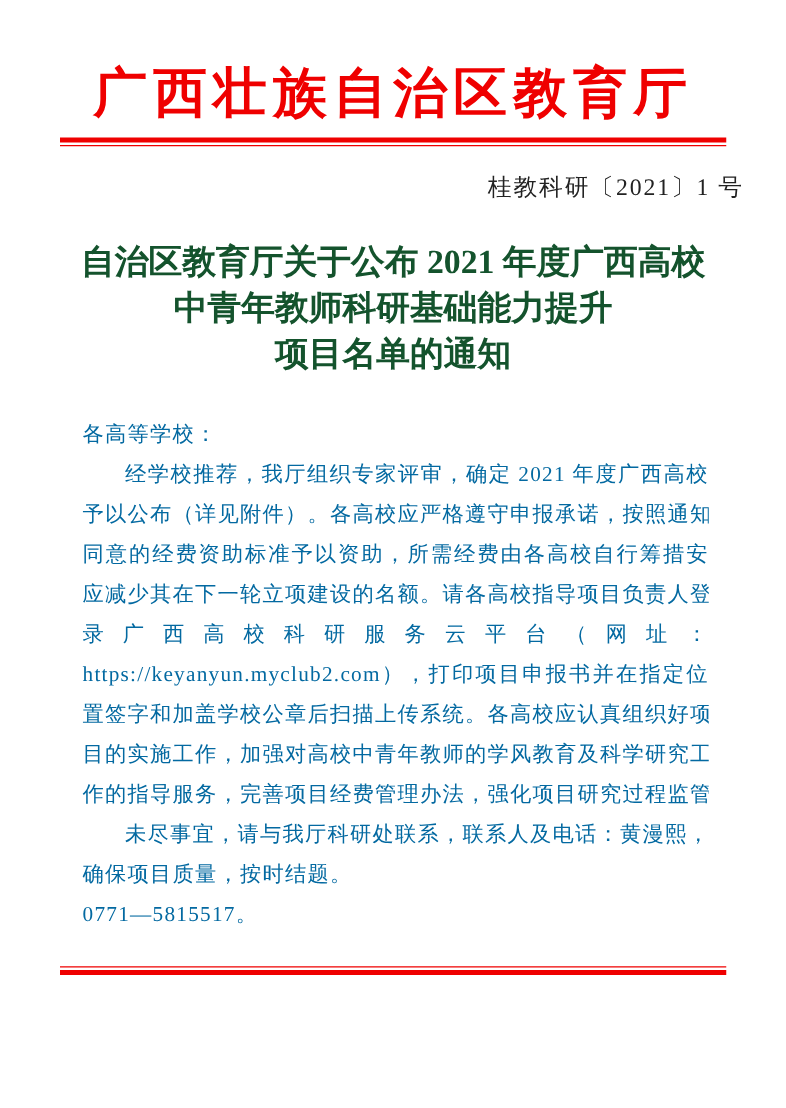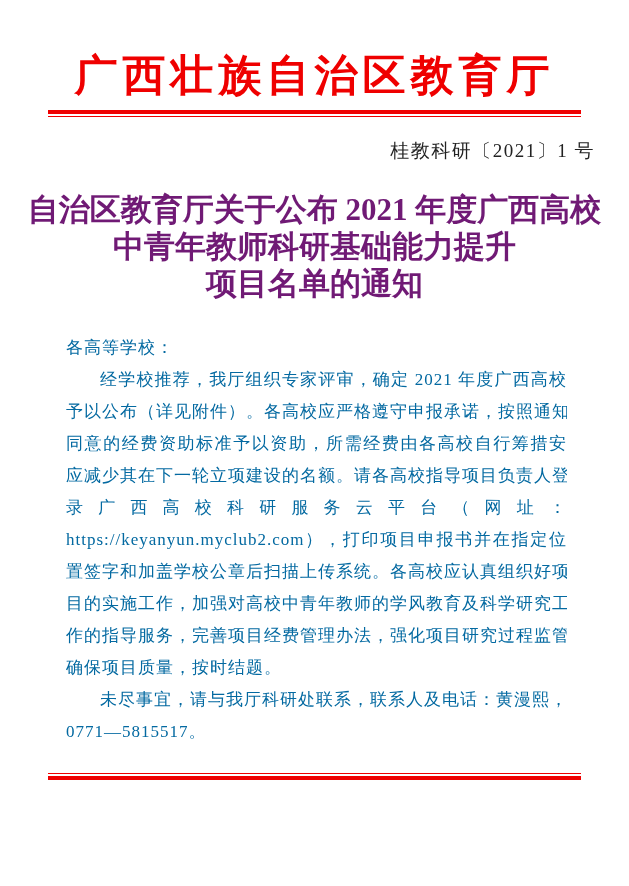--- a/index.html
+++ b/index.html
@@ -51,23 +51,23 @@
     line-height: 26px;
     letter-spacing: 1.5px;
     color: #222222;
   }
 
   
   .doc-title {
     margin-top: 27px;
     text-align: center;
     font-weight: bold;
-    font-size: 31px;
+    font-size: 27px;
     line-height: 37px;
-    color: #701a75;
+    color: #14532d;
   }
 
   
   .doc-body {
     margin: 30px 62px 0 66px;
     font-size: 17px;
     line-height: 32px;
     letter-spacing: 1px;
     color: #0369a1;
   }
@@ -104,20 +104,20 @@
       <div class="body-line para-end">各高等学校：</div>
       <div class="body-line indent">经学校推荐，我厅组织专家评审，确定 2021 年度广西高校</div>
       <div class="body-line">予以公布（详见附件）。各高校应严格遵守申报承诺，按照通知</div>
       <div class="body-line">同意的经费资助标准予以资助，所需经费由各高校自行筹措安</div>
       <div class="body-line">应减少其在下一轮立项建设的名额。请各高校指导项目负责人登</div>
       <div class="body-line">录广西高校科研服务云平台（网址：</div>
       <div class="body-line">https://keyanyun.myclub2.com），打印项目申报书并在指定位</div>
       <div class="body-line">置签字和加盖学校公章后扫描上传系统。各高校应认真组织好项</div>
       <div class="body-line">目的实施工作，加强对高校中青年教师的学风教育及科学研究工</div>
       <div class="body-line">作的指导服务，完善项目经费管理办法，强化项目研究过程监管，</div>
+      <div class="body-line indent">未尽事宜，请与我厅科研处联系，联系人及电话：黄漫熙，</div>
       <div class="body-line para-end">确保项目质量，按时结题。</div>
-      <div class="body-line indent">未尽事宜，请与我厅科研处联系，联系人及电话：黄漫熙，</div>
       <div class="body-line para-end">0771—5815517。</div>
     </div>
 
   <div class="rule rule-bottom"></div>
 
 </div>
 
 </body></html>

